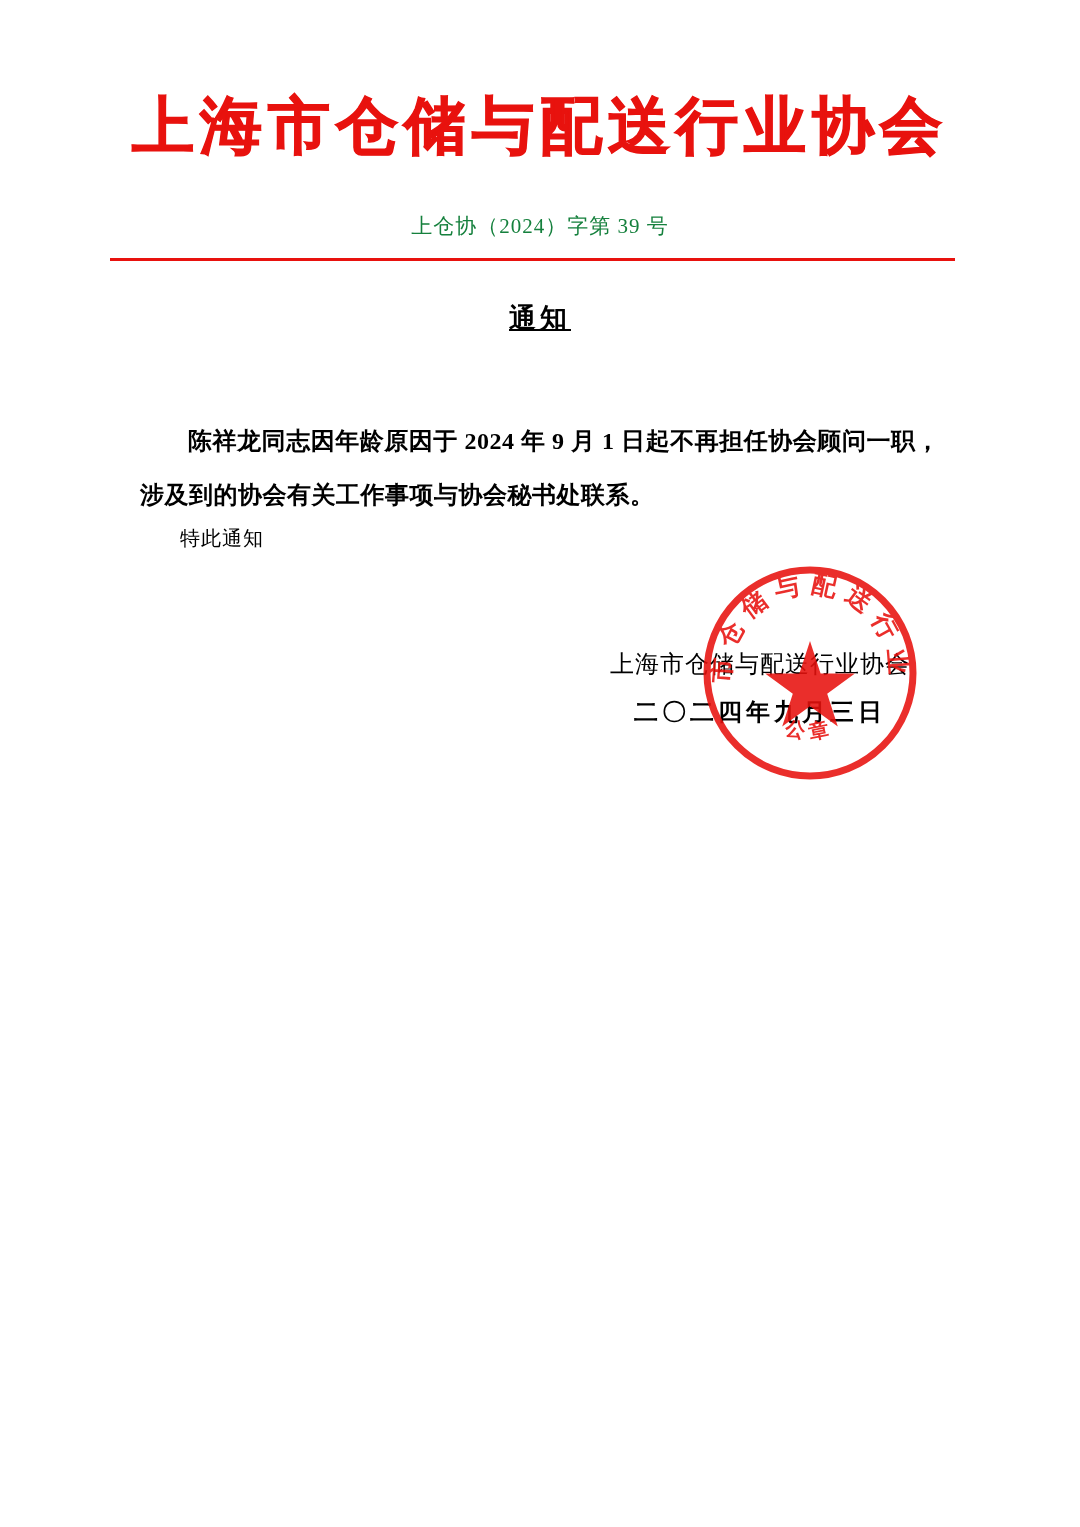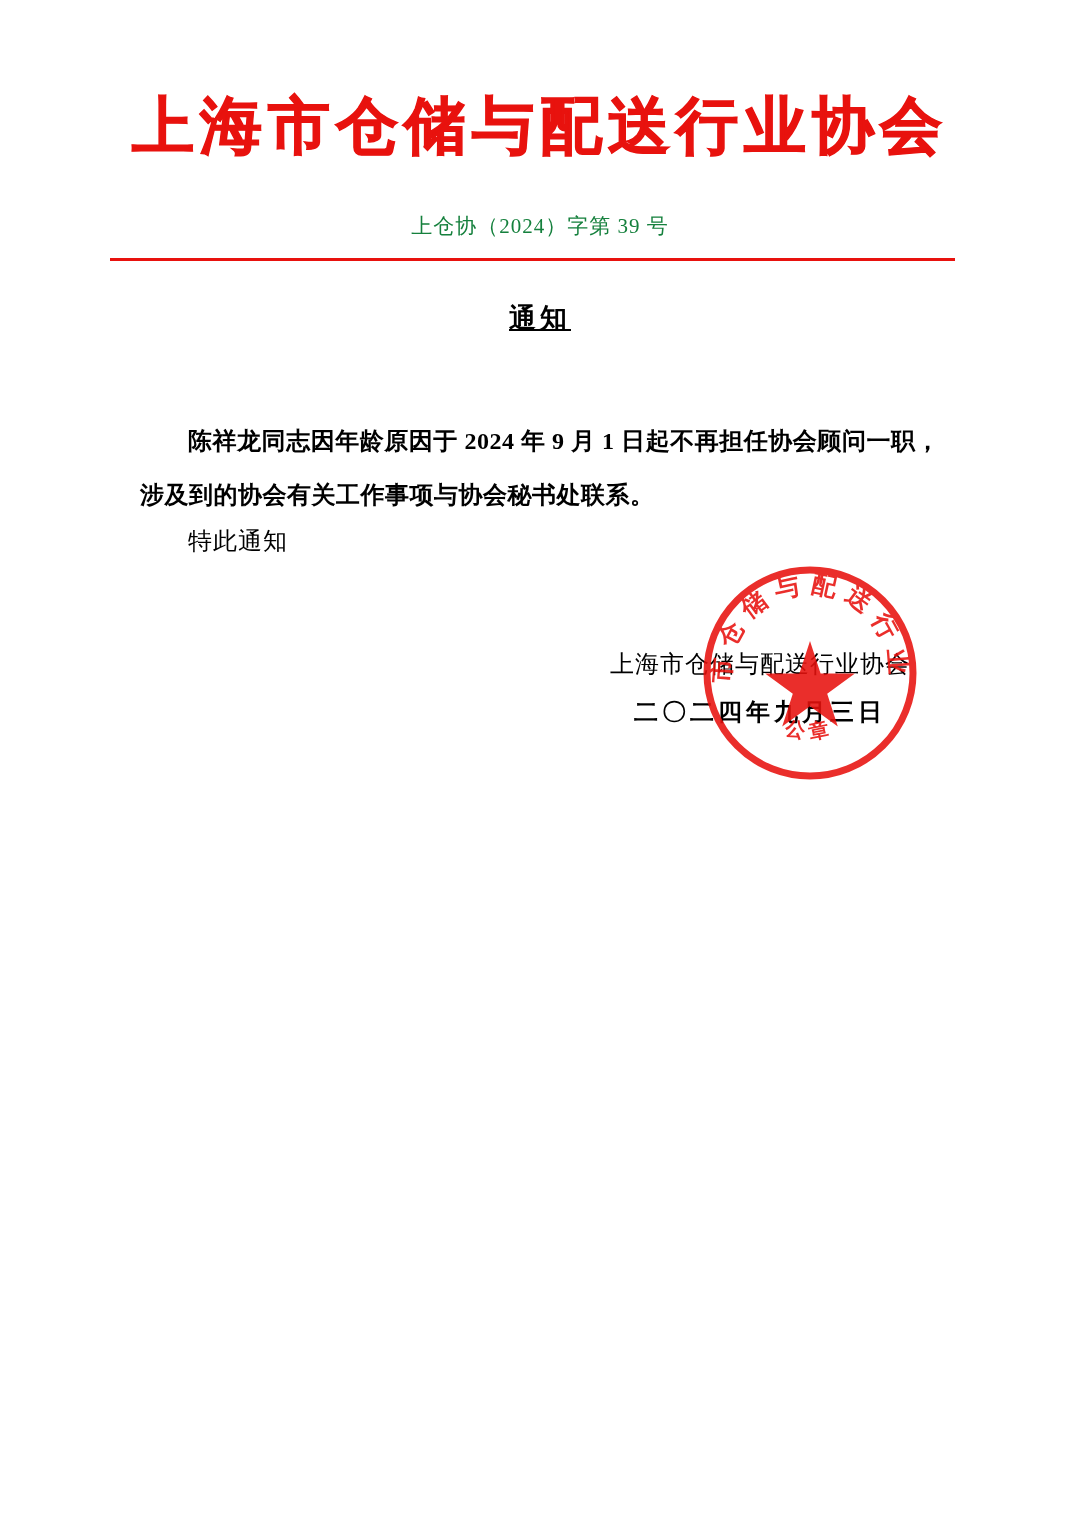--- a/index.html
+++ b/index.html
@@ -94,21 +94,21 @@
     text-align: justify;
     text-indent: 2em;
     letter-spacing: 0.5px;
     font-weight: bold;
   }
 
   .closing {
     position: absolute;
     top: 525px;
     left: 140px;
-    font-size: 24px;
+    font-size: 20px;
     text-indent: 2em;
     width: 400px;
     letter-spacing: 1px;
     font-family: Liberation Mono, monospace;
   }
 
   
   .signature {
     position: absolute;
     top: 640px;

